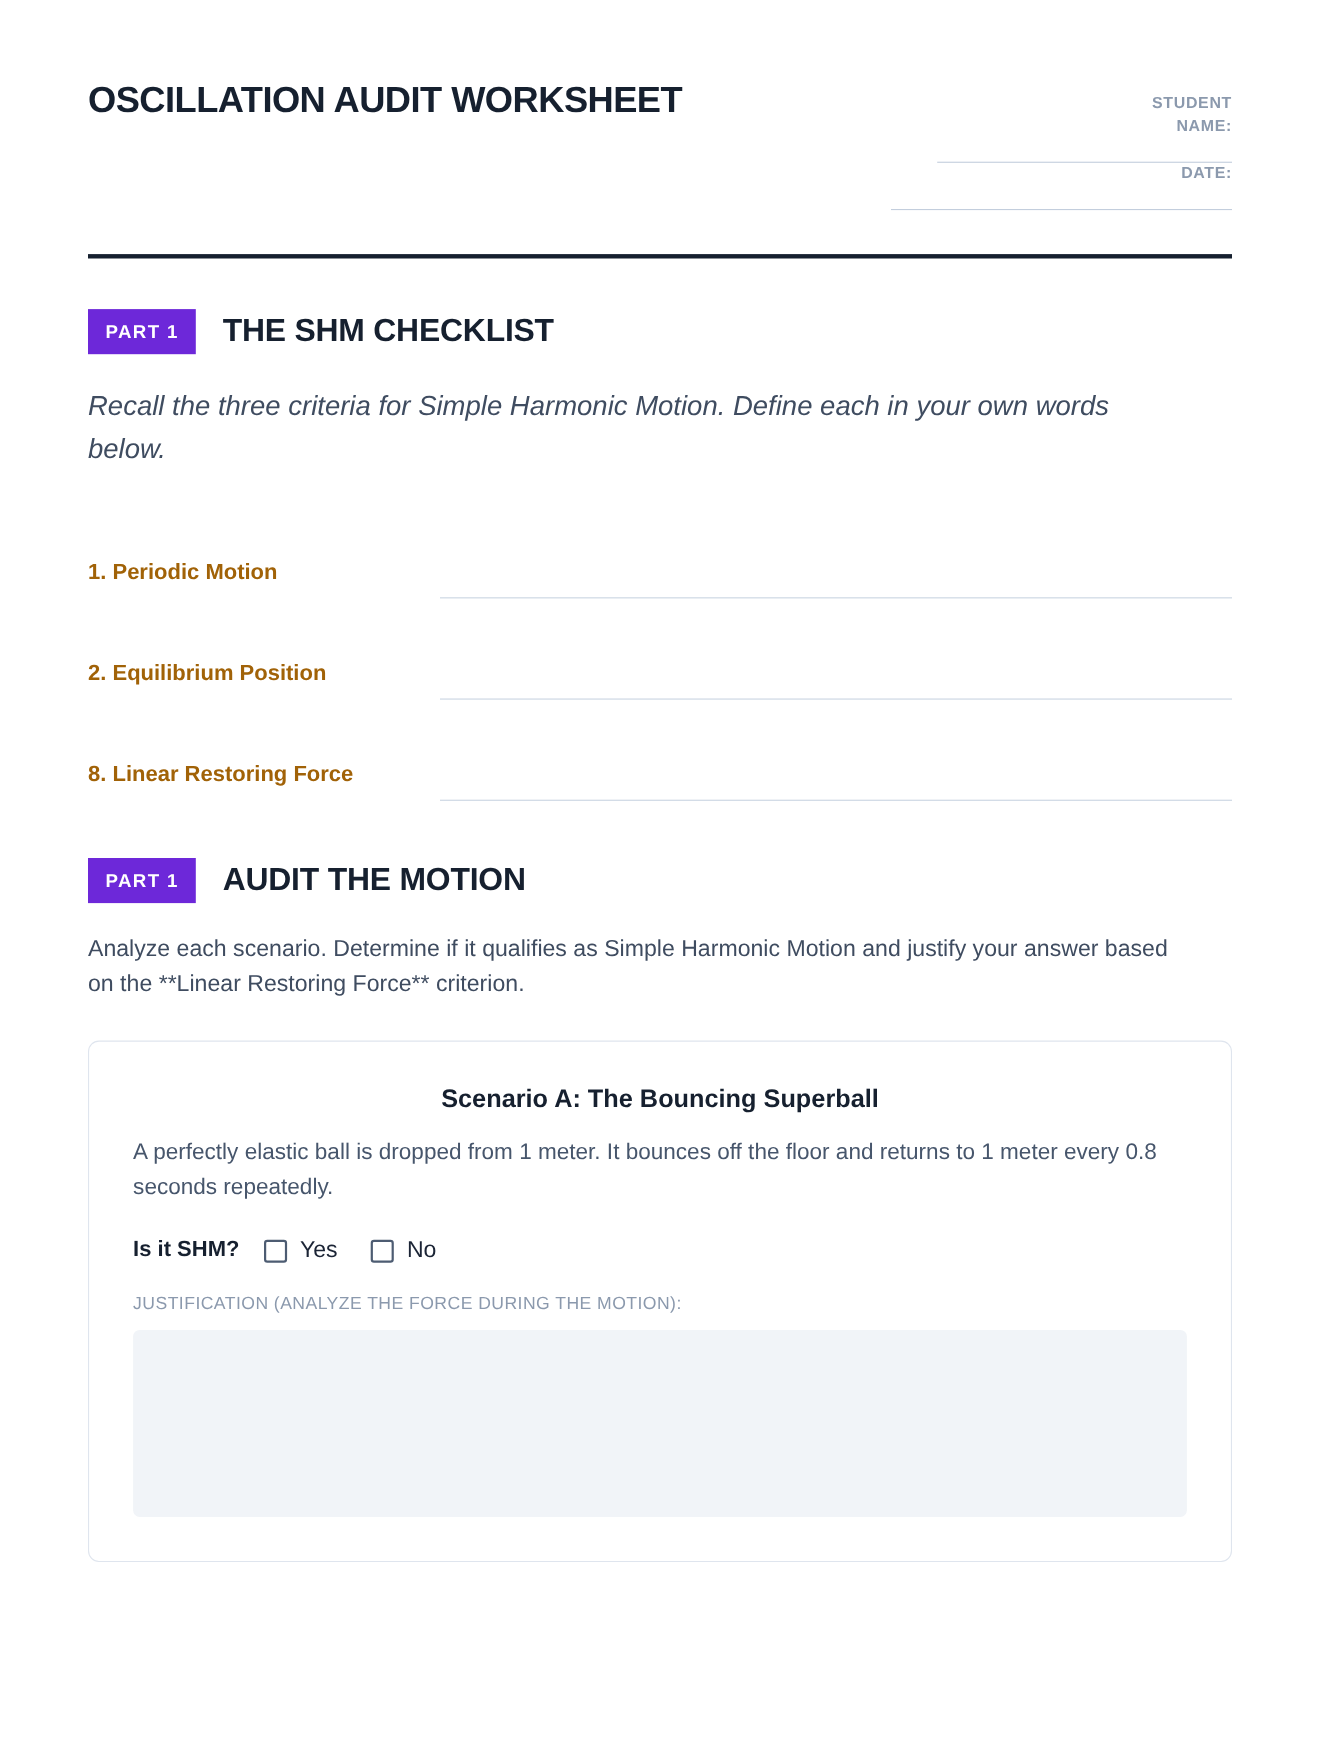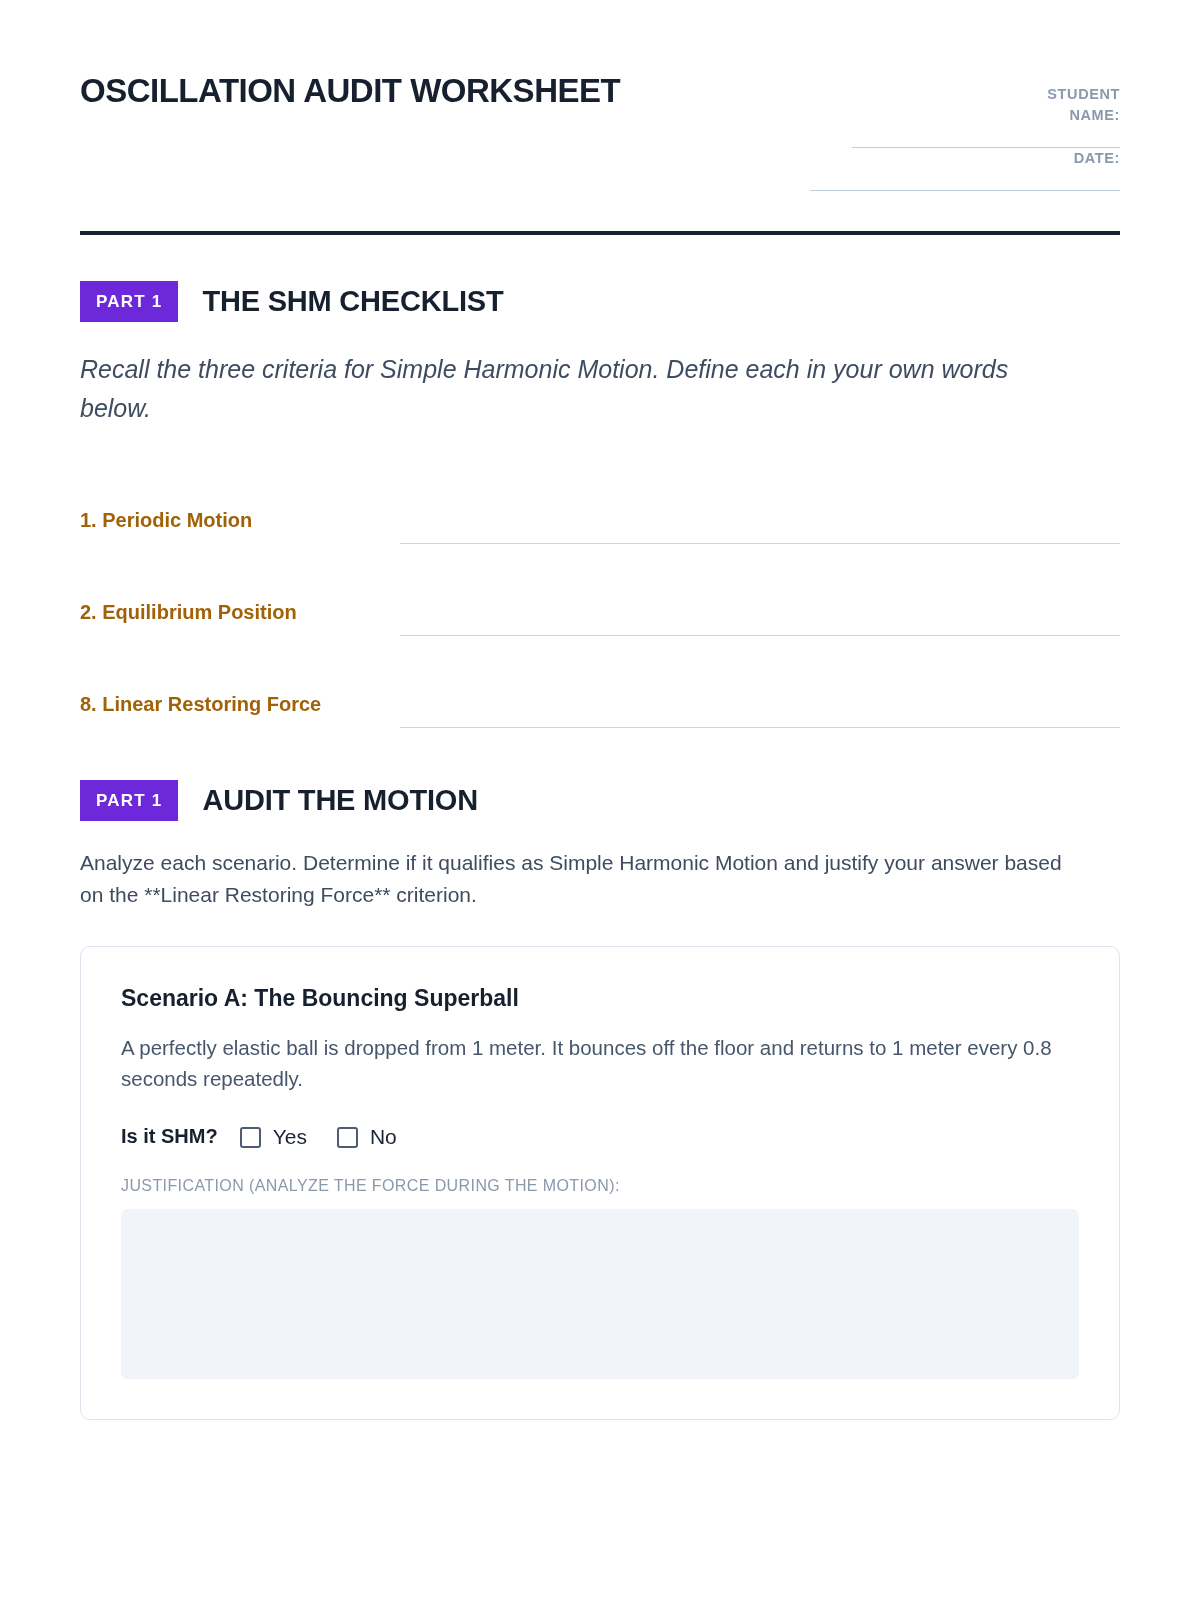--- a/index.html
+++ b/index.html
@@ -142,20 +142,21 @@
   .scenario-card {
     margin-top: 34px;
     border: 1.5px solid #dfe5ee;
     border-radius: 10px;
     padding: 38px 40px 40px 40px;
   }
   .scenario-title {
     font-size: 23px;
     font-weight: 700;
     color: #16202f;
+    text-align: center;
   }
   .scenario-body {
     margin-top: 20px;
     font-size: 20.5px;
     line-height: 1.55;
     color: #4a5costume;
     color: #47566c;
   }
   .shm-row {
     margin-top: 30px;

